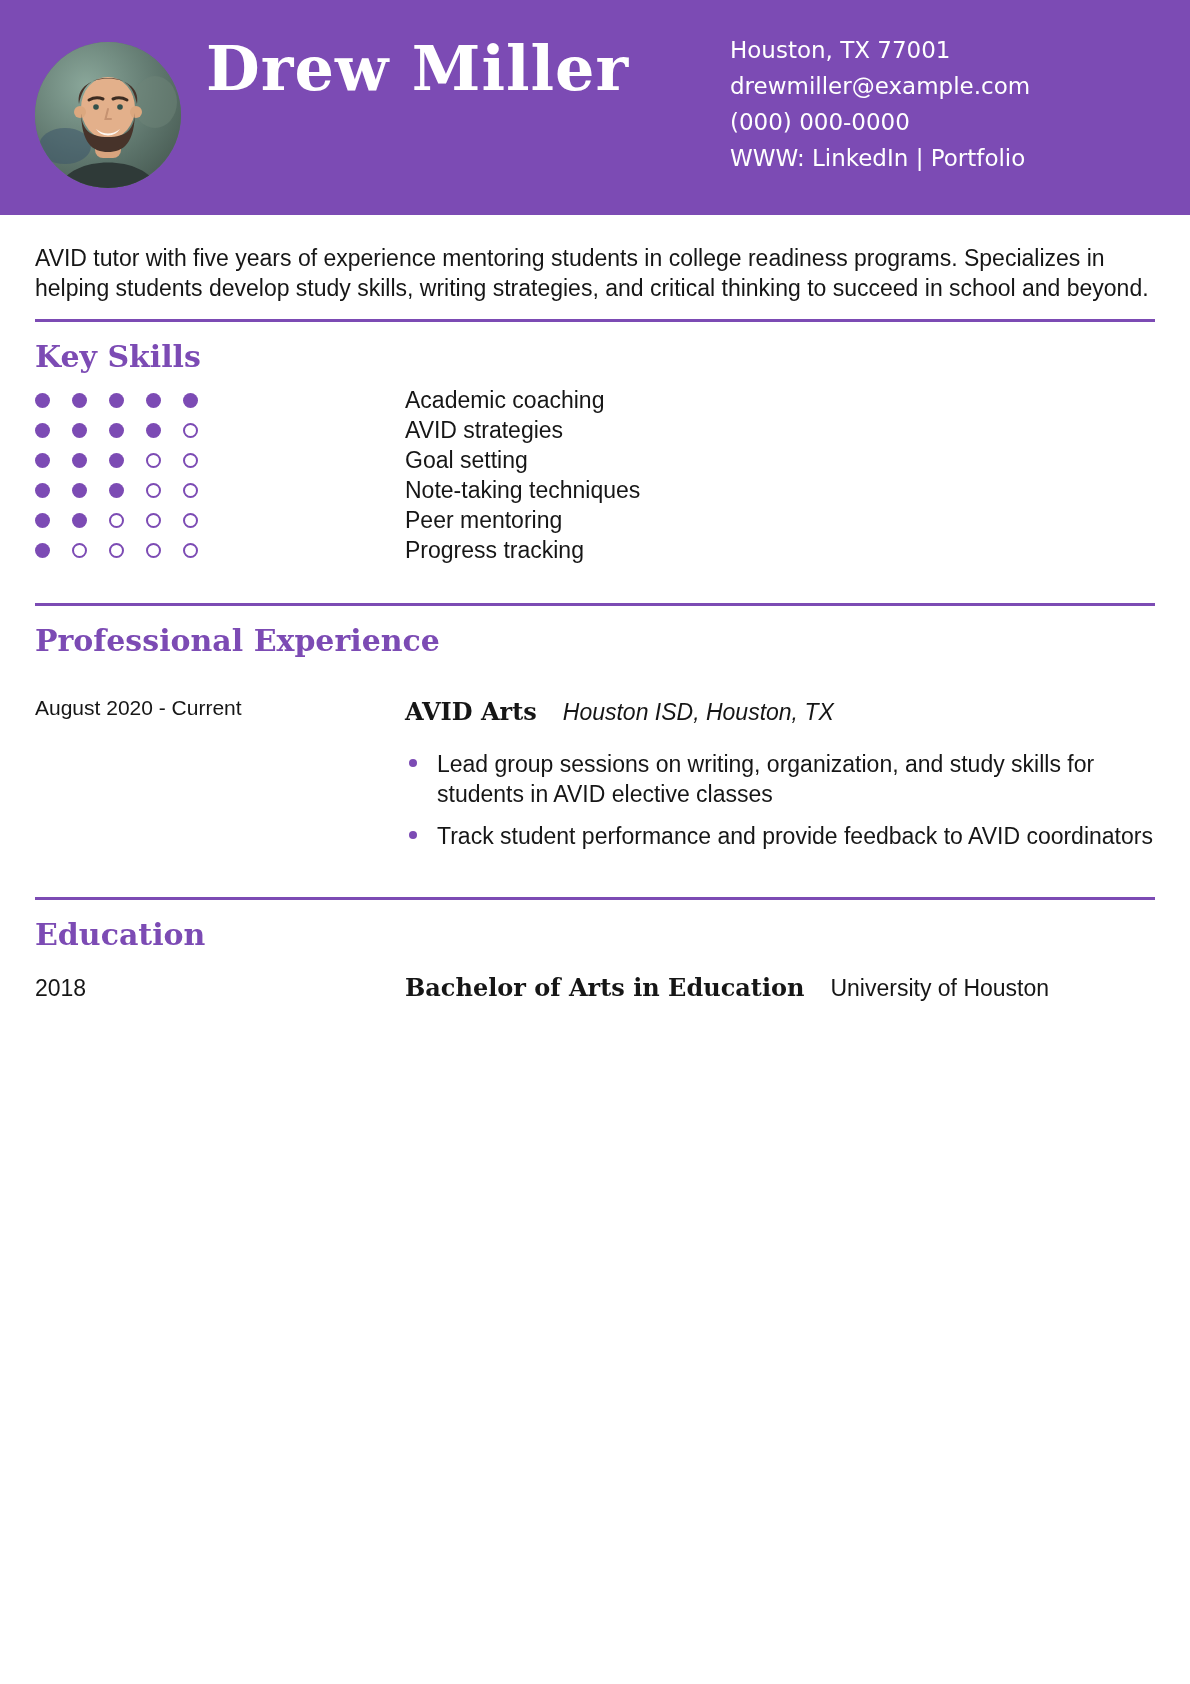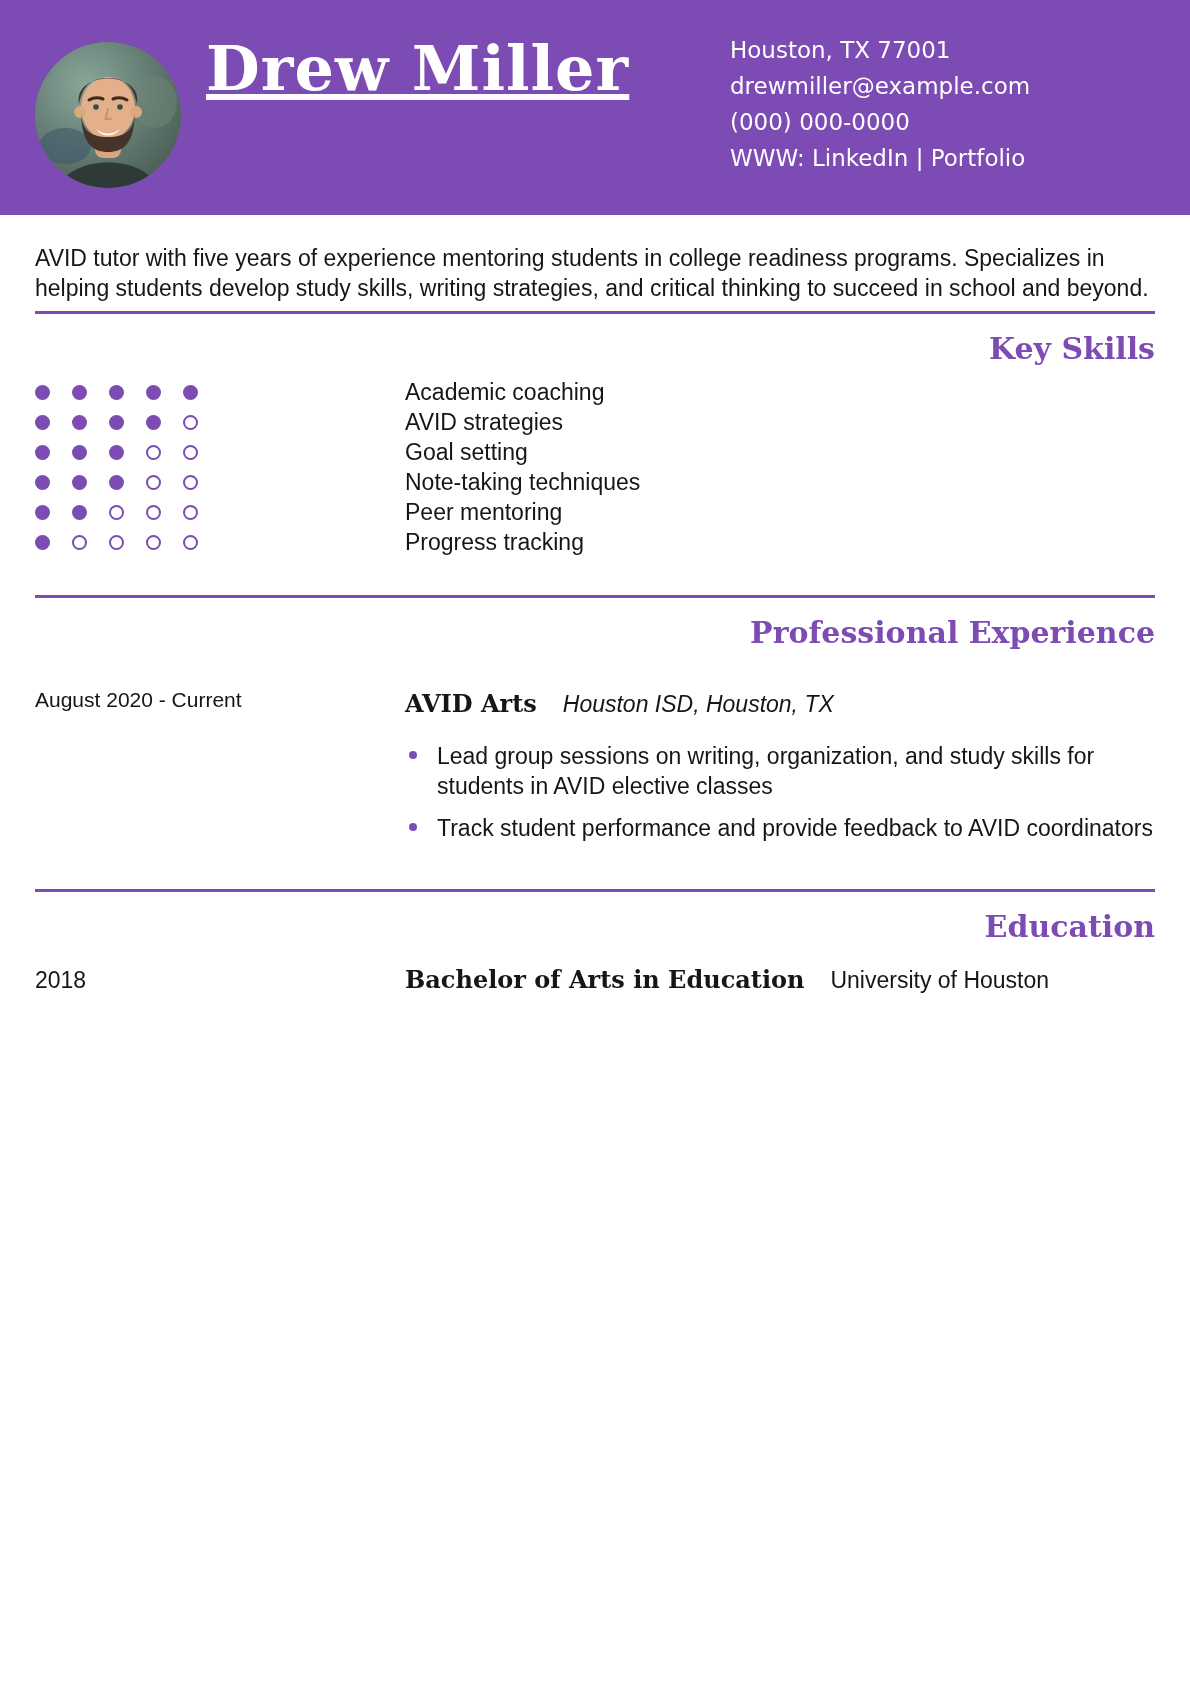--- a/index.html
+++ b/index.html
@@ -21,40 +21,39 @@
   .photo{
     position:absolute;left:35px;top:42px;width:146px;height:146px;
     border-radius:50%;overflow:hidden;background:#5c736a;
   }
   .photo svg{display:block;width:100%;height:100%;}
   .name{
     position:absolute;left:206px;top:34px;margin:0;
     font-family:"DejaVu Serif","Liberation Serif",serif;
     font-weight:700;font-size:62px;line-height:70px;color:#ffffff;
     letter-spacing:1px;
-    text-decoration:underline;
   }
   .contact{
     position:absolute;left:730px;top:32px;
     font-family:"DejaVu Sans","Liberation Sans",sans-serif;
     font-size:23px;line-height:36px;color:#ffffff;
   }
   .contact div{white-space:nowrap;}
   
   main{padding:0 35px;}
   .summary{
-    margin:28px 0 8px 0;font-size:23px;line-height:30px;color:var(--text);
+    margin:28px 0 16px 0;font-size:23px;line-height:30px;color:var(--text);
   }
   hr.rule{
     border:none;border-top:3px solid var(--accent);margin:0;
   }
   h2.section-title{
     font-family:"DejaVu Serif","Liberation Serif",serif;
     color:var(--accent);font-size:30px;line-height:36px;
-    margin:17px 0 0 0;font-weight:700;text-align:right;
+    margin:17px 0 0 0;font-weight:700;
   }
   
   .skills-list{margin-top:10px;margin-bottom:0;}
   .skill-row{display:flex;align-items:center;height:30px;}
   .dots{width:370px;display:flex;align-items:center;gap:22px;}
   .dot{width:15px;height:15px;border-radius:50%;flex:0 0 auto;}
   .dot.filled{background:var(--accent);}
   .dot.empty{border:2.5px solid var(--accent);width:15px;height:15px;background:transparent;}
   .skill-label{font-size:23px;line-height:30px;}
   .skills-block{padding-bottom:38px;}

